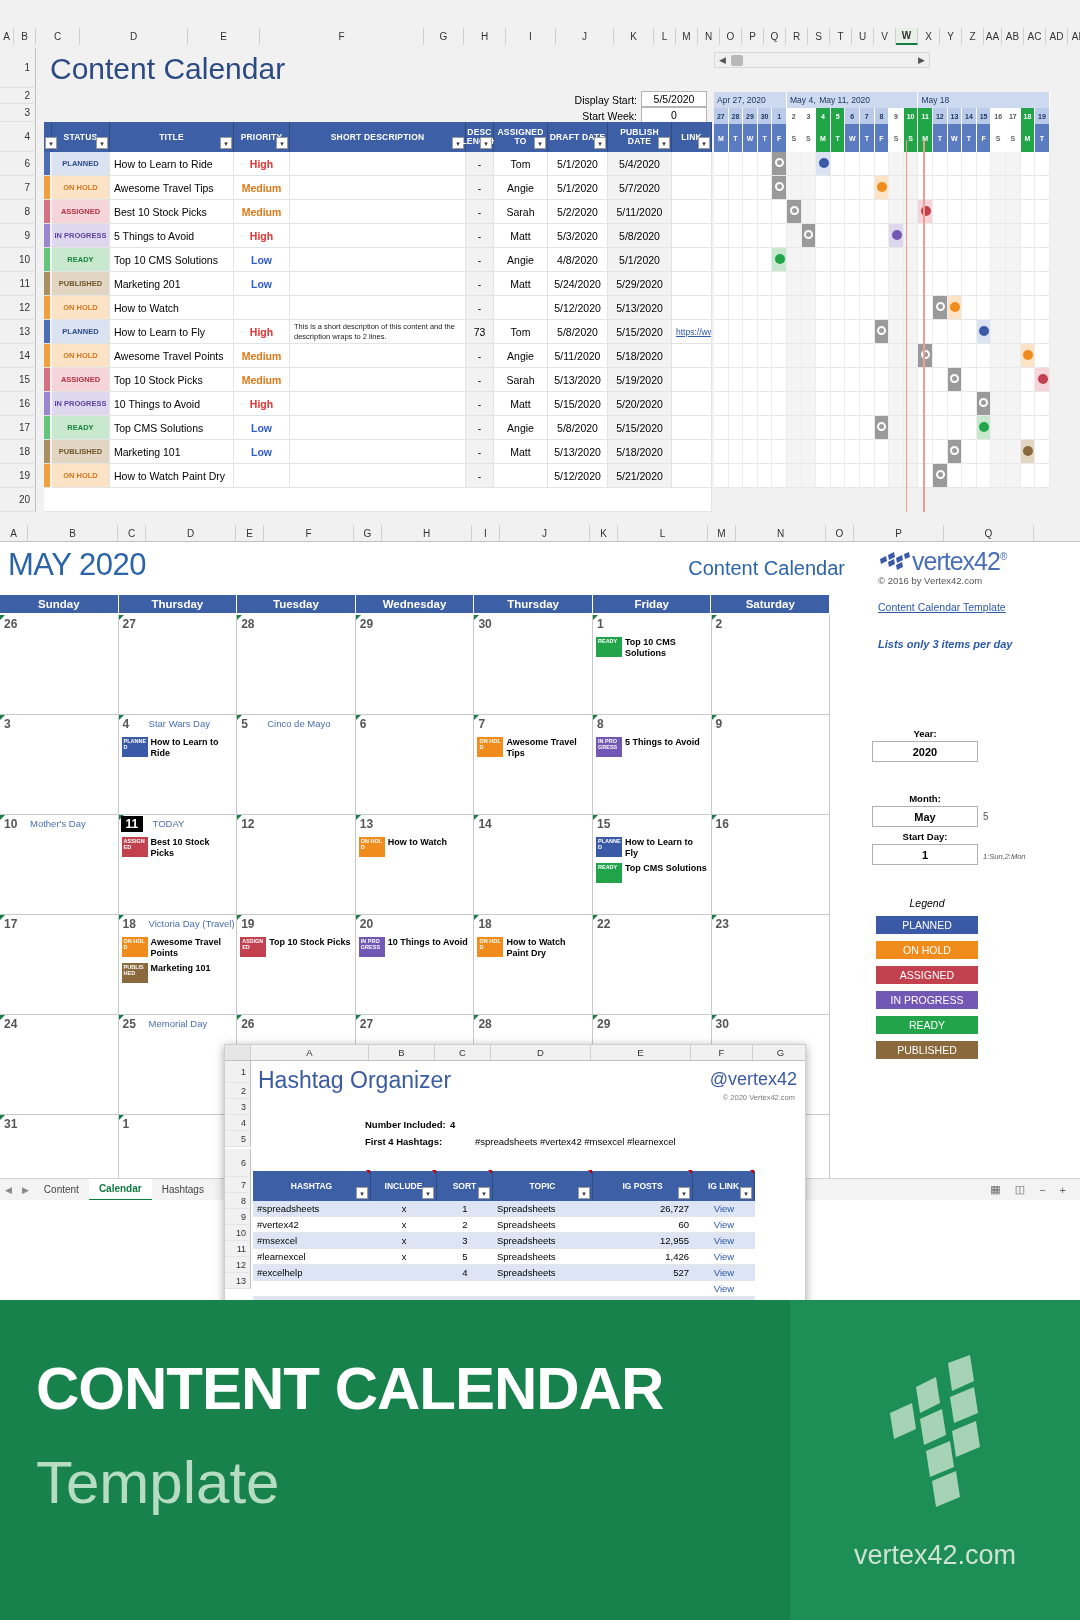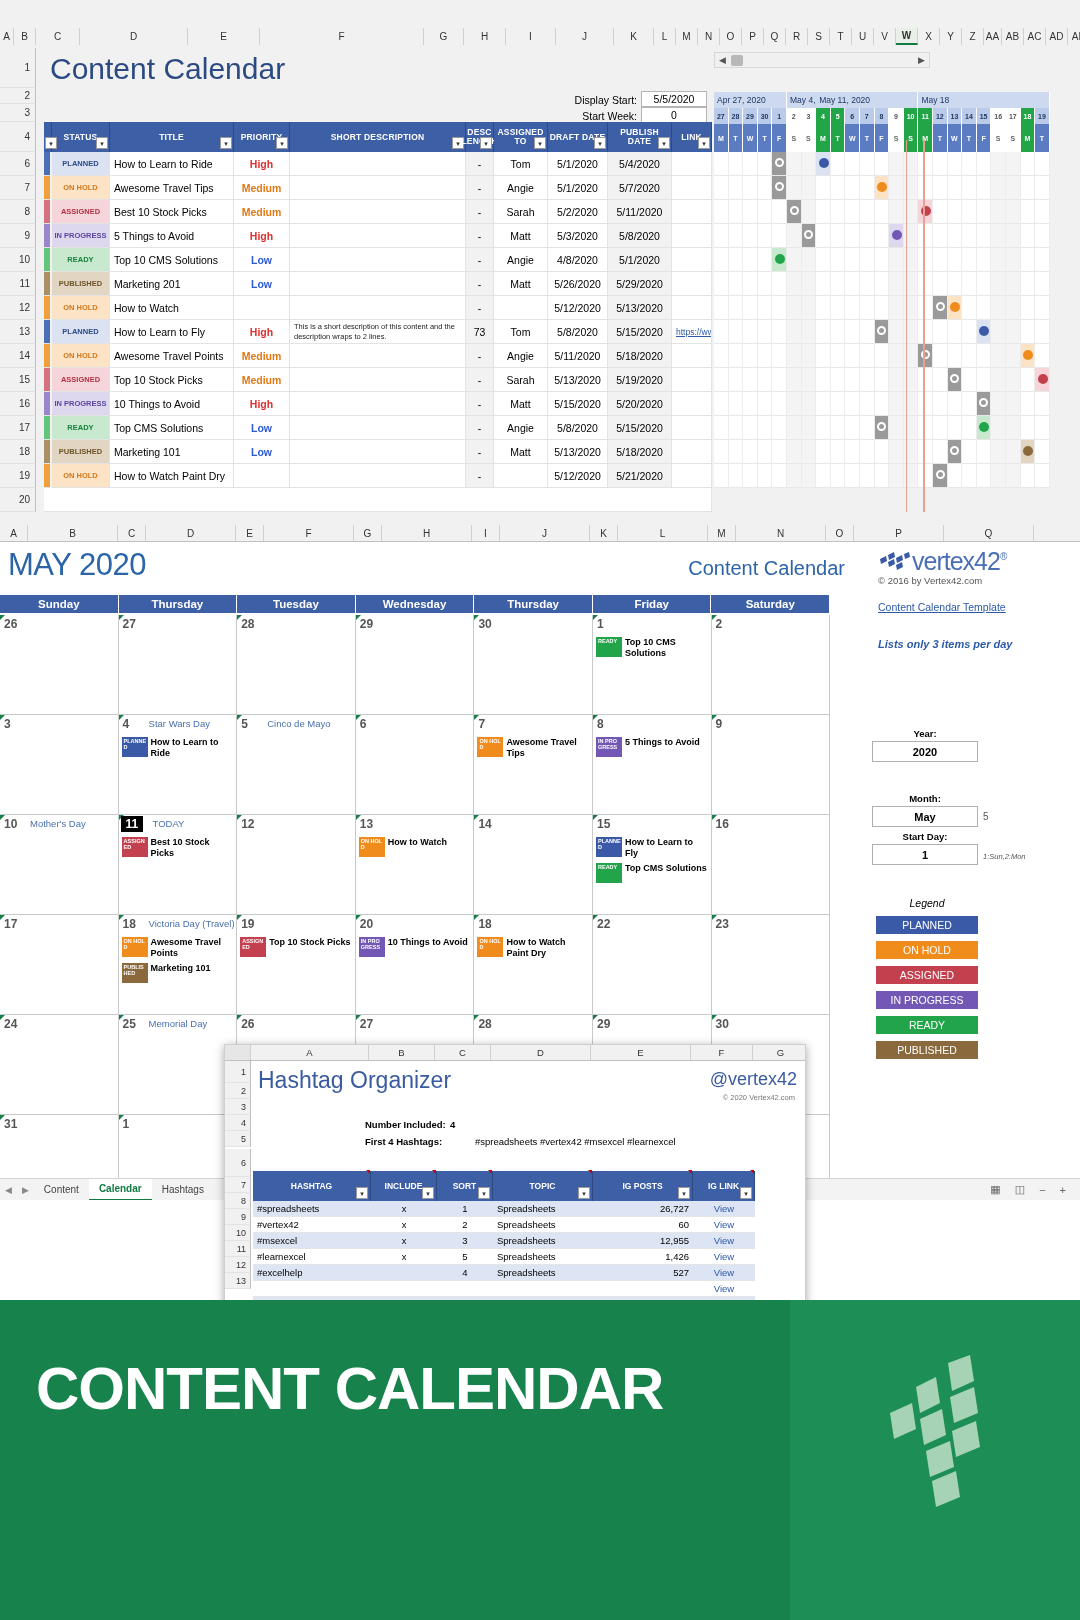--- a/index.html
+++ b/index.html
@@ -434,21 +434,21 @@
       <div class="grid-cell c" style="left:548px;top:248px;width:60px;height:24px">4/8/2020</div>
       <div class="grid-cell c grayed" style="left:608px;top:248px;width:64px;height:24px">5/1/2020</div>
       <div class="grid-cell" style="left:672px;top:248px;width:40px;height:24px;color:#2c5aa8;text-decoration:underline;font-size:8.5px"></div>
       <div class="status-stripe" style="left:44px;top:272px;height:24px;background:#a98f63"></div>
       <div class="status-chip" style="left:52px;top:272px;width:58px;height:24px;background:#e2d6c2;color:#6f5329">PUBLISHED</div>
       <div class="grid-cell" style="left:110px;top:272px;width:124px;height:24px">Marketing 201</div>
       <div class="grid-cell c" style="left:234px;top:272px;width:56px;height:24px;color:#2c5ad0;font-weight:bold">Low</div>
       <div class="grid-cell" style="left:290px;top:272px;width:176px;height:24px;font-size:7.5px;white-space:normal;line-height:1.25;color:#222"></div>
       <div class="grid-cell c grayed" style="left:466px;top:272px;width:28px;height:24px">-</div>
       <div class="grid-cell c" style="left:494px;top:272px;width:54px;height:24px">Matt</div>
-      <div class="grid-cell c" style="left:548px;top:272px;width:60px;height:24px">5/26/2020</div>
+      <div class="grid-cell c" style="left:548px;top:272px;width:60px;height:24px">5/24/2020</div>
       <div class="grid-cell c grayed" style="left:608px;top:272px;width:64px;height:24px">5/29/2020</div>
       <div class="grid-cell" style="left:672px;top:272px;width:40px;height:24px;color:#2c5aa8;text-decoration:underline;font-size:8.5px"></div>
       <div class="status-stripe" style="left:44px;top:296px;height:24px;background:#f0a13c"></div>
       <div class="status-chip" style="left:52px;top:296px;width:58px;height:24px;background:#fde3c6;color:#d4761a">ON HOLD</div>
       <div class="grid-cell" style="left:110px;top:296px;width:124px;height:24px">How to Watch</div>
       <div class="grid-cell c" style="left:234px;top:296px;width:56px;height:24px;color:#000;font-weight:bold"></div>
       <div class="grid-cell" style="left:290px;top:296px;width:176px;height:24px;font-size:7.5px;white-space:normal;line-height:1.25;color:#222"></div>
       <div class="grid-cell c grayed" style="left:466px;top:296px;width:28px;height:24px">-</div>
       <div class="grid-cell c" style="left:494px;top:296px;width:54px;height:24px"></div>
       <div class="grid-cell c" style="left:548px;top:296px;width:60px;height:24px">5/12/2020</div>
@@ -1355,25 +1355,27 @@
       <div class="hw-cell" style="left:268px;top:252px;width:100px;height:16px"></div>
       <div class="hw-cell r" style="left:368px;top:252px;width:100px;height:16px"></div>
       <div class="hw-cell link" style="left:468px;top:252px;width:62px;height:16px">View</div>
     </div>
 </div>
 
 <div id="banner">
   <div class="left"></div>
   <div class="right"></div>
   <div class="banner-h1">CONTENT CALENDAR</div>
+  <div class="banner-h2">Template</div>
   <svg style="position:absolute; left:870px; top:55px;" width="140" height="160" viewBox="0 0 140 160">
     <g fill="#a6d3b6">
       <polygon points="46,32 66,22 70,48 50,58"></polygon>
       <polygon points="20,58 42,48 46,74 24,84"></polygon>
       <polygon points="50,64 72,54 76,80 54,90"></polygon>
       <polygon points="78,8 100,0 104,26 82,36"></polygon>
       <polygon points="80,42 104,32 108,58 84,68"></polygon>
       <polygon points="82,76 106,66 110,92 86,102"></polygon>
       <polygon points="56,96 80,86 84,112 60,122"></polygon>
       <polygon points="62,126 86,116 90,142 66,152"></polygon>
     </g>
   </svg>
+  <div class="banner-site">vertex42.com</div>
 </div>
 
 </body></html>

